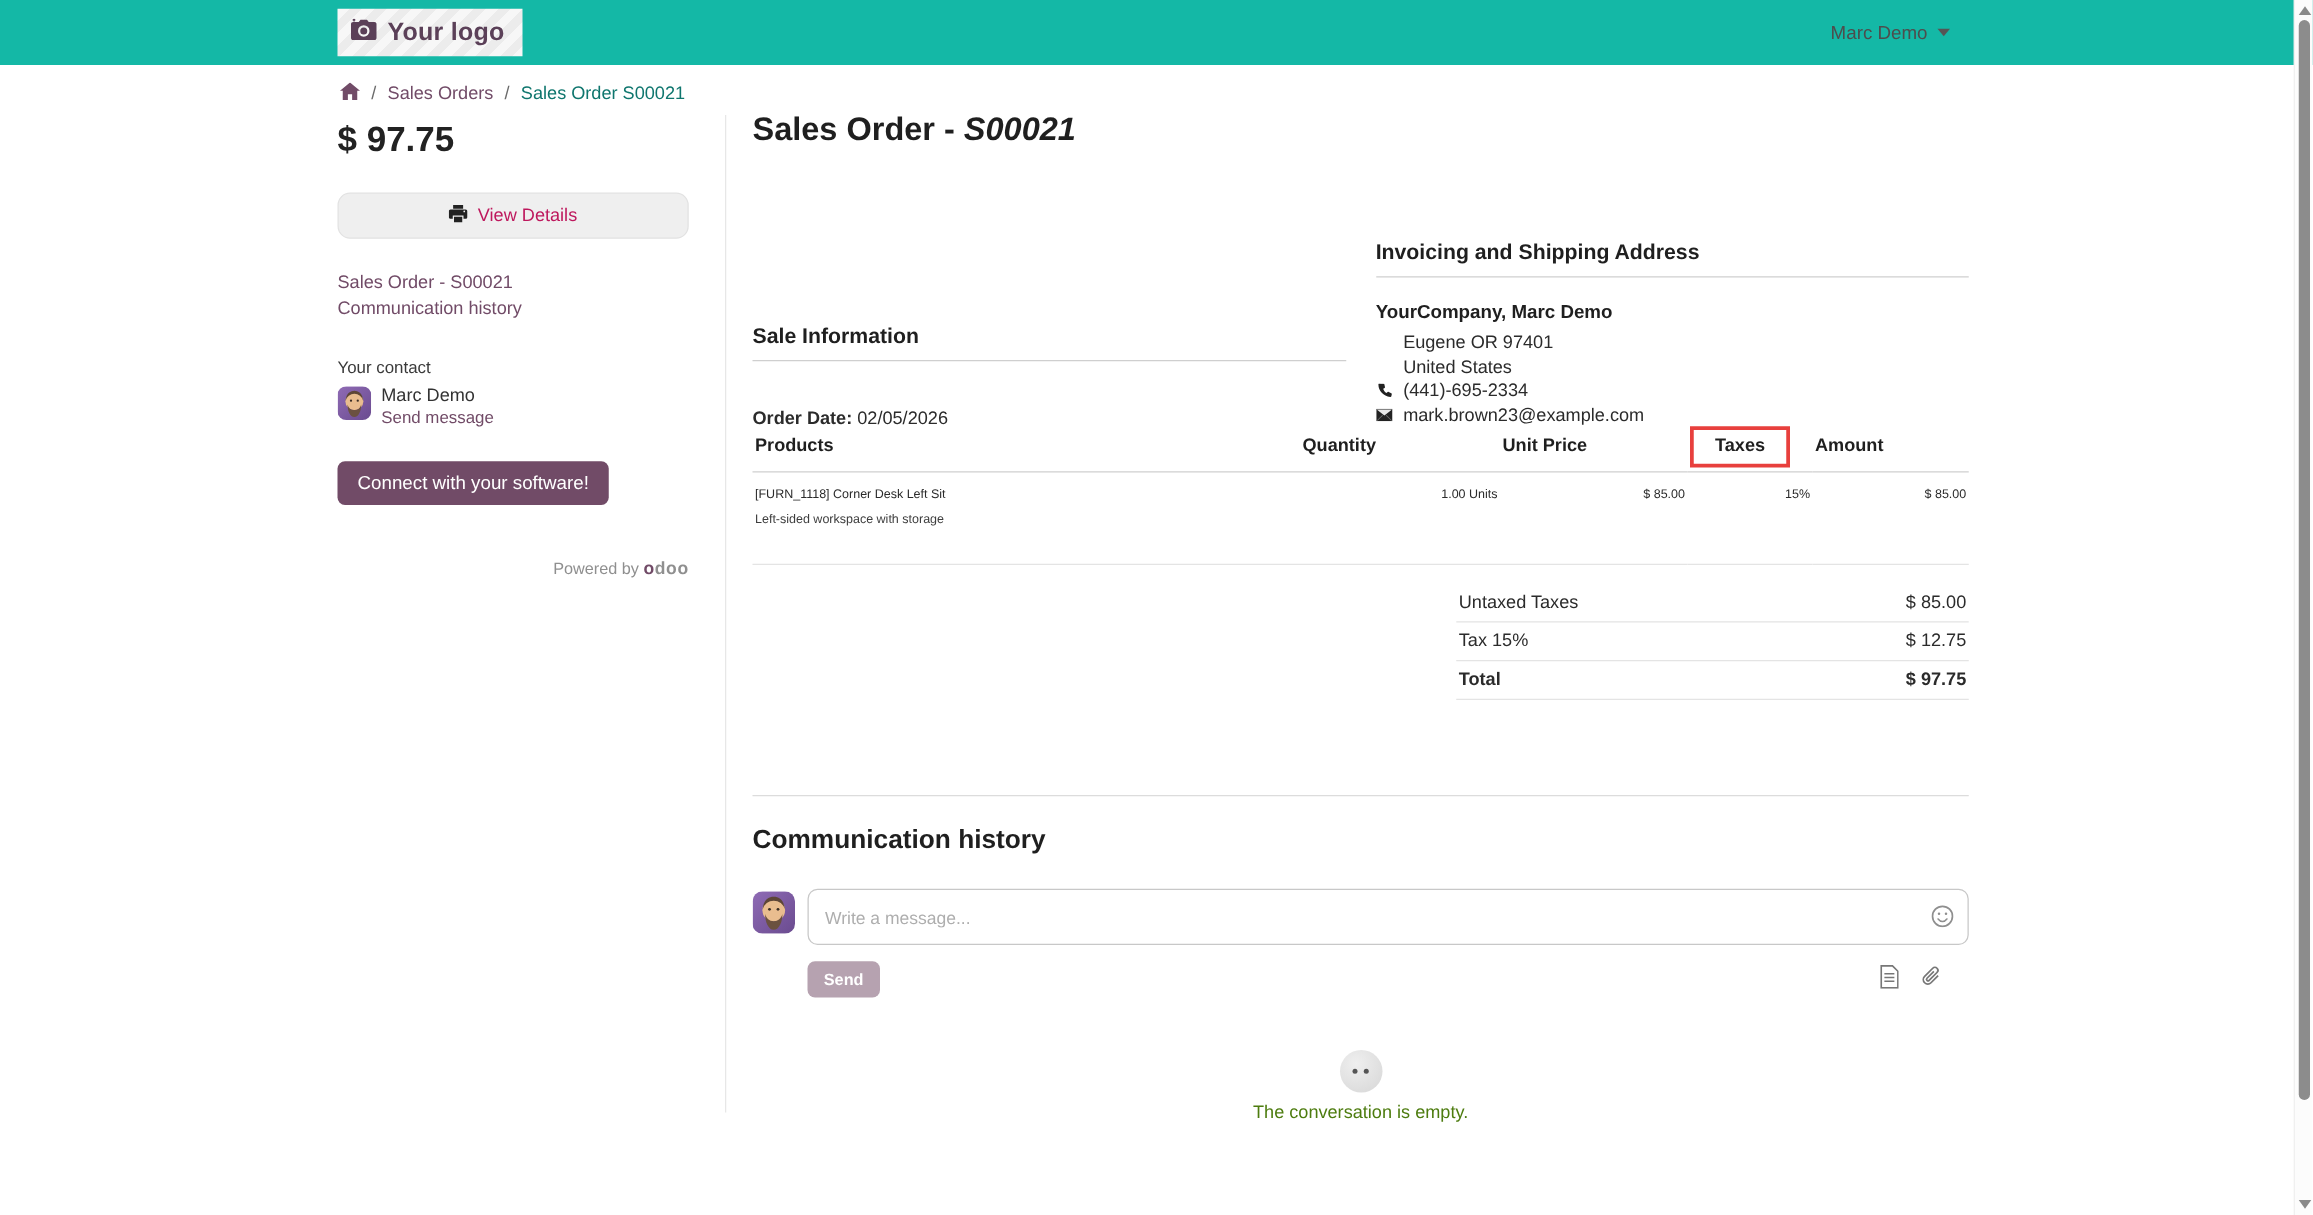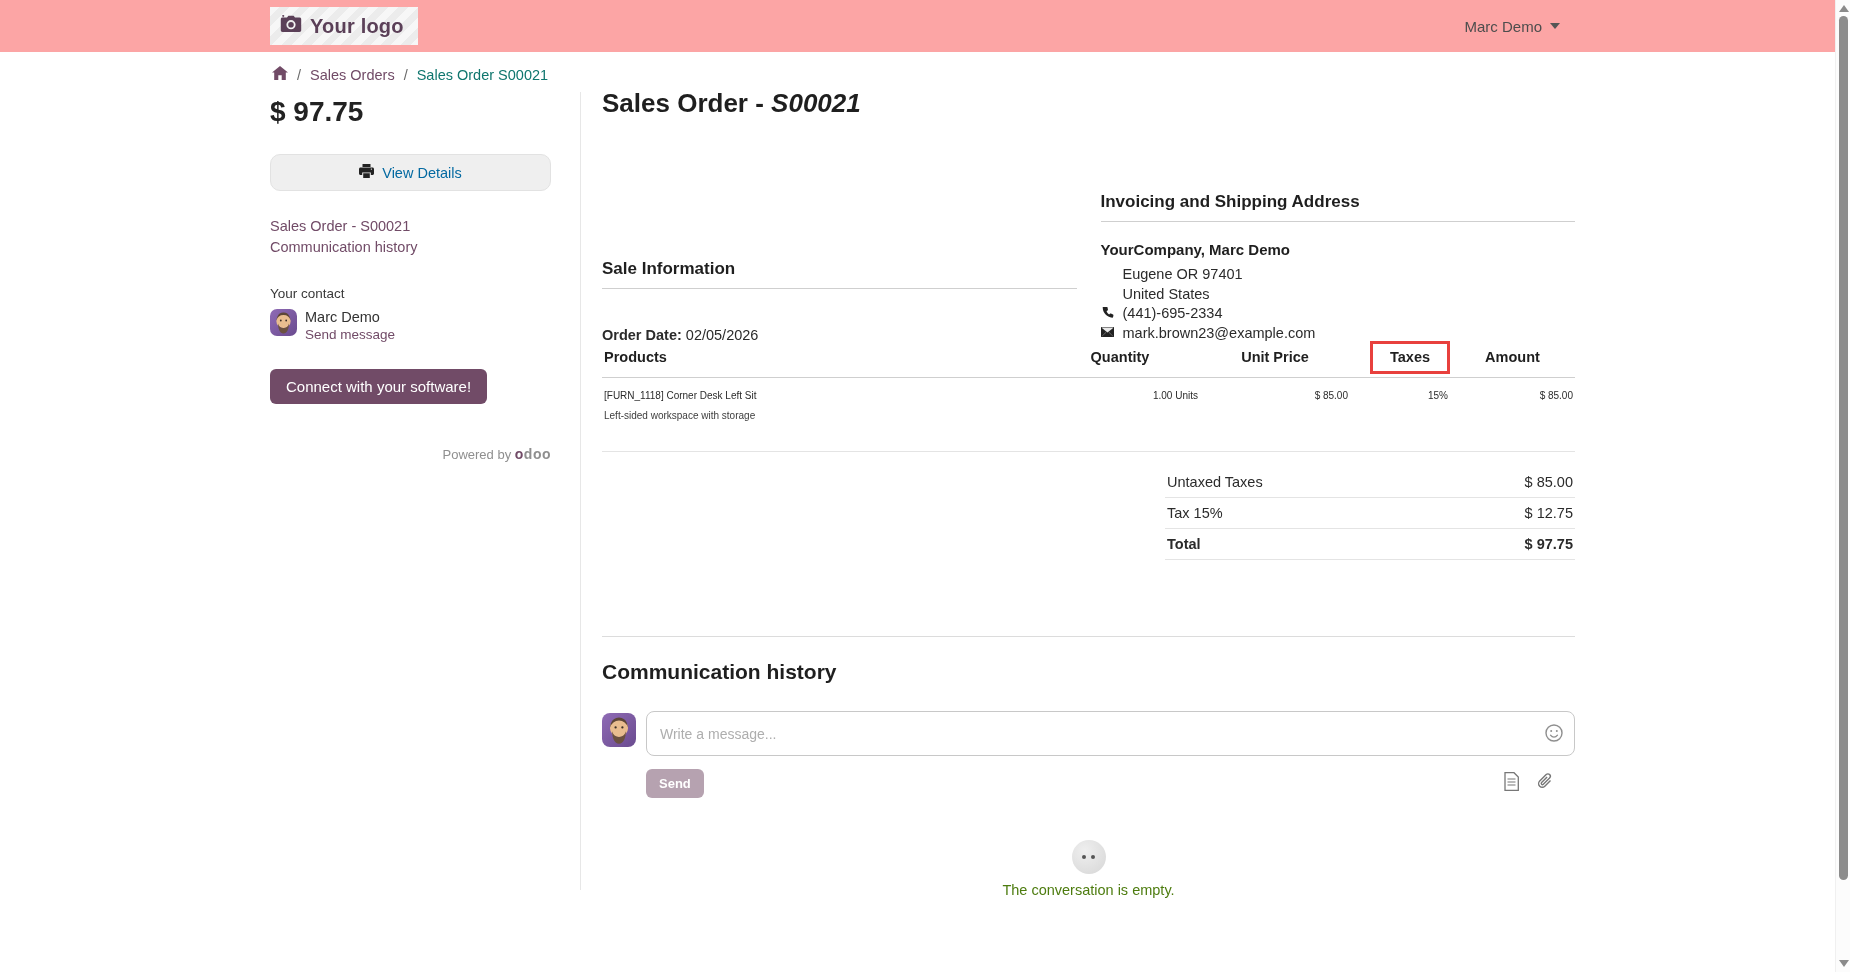--- a/index.html
+++ b/index.html
@@ -1,20 +1,20 @@
 <!DOCTYPE html>
 <html><head>
 <meta charset="utf-8">
 <style>
   * { margin:0; padding:0; box-sizing:border-box; }
   html,body { width:1850px; height:972px; background:#fff; font-family:"Liberation Sans", sans-serif; color:#2b2b2b; overflow:hidden; }
   .page { position:relative; width:1850px; height:972px; }
 
   
-  .topbar { position:absolute; left:0; top:0; width:1850px; height:52px; background:#fca5a5; }
+  .topbar { position:absolute; left:0; top:0; width:1850px; height:52px; background:#14b8a6; }
   .logo-box { position:absolute; left:270px; top:7px; height:38px; padding:0 14px 0 10px; display:flex; align-items:center; gap:8px;
     background:repeating-linear-gradient(135deg, #f7f7f7 0 7px, #ececec 7px 14px); cursor:pointer; }
   .logo-text { font-size:20px; font-weight:700; color:#5b4058; letter-spacing:.2px; }
   .user-menu { position:absolute; right:290px; top:0; height:52px; display:flex; align-items:center; gap:8px; cursor:pointer; color:#4d4d4d; font-size:15px; }
   .caret-down { width:0; height:0; border-left:5px solid transparent; border-right:5px solid transparent; border-top:6px solid #555; }
 
   
   .scrollbar { position:absolute; right:0; top:0; width:15px; height:972px; background:#fcfcfc; border-left:1px solid #f0f0f0; }
   .sb-thumb { position:absolute; left:3px; top:16px; width:9px; height:864px; background:#8c8c8c; border-radius:5px; }
   .sb-up, .sb-down { position:absolute; left:3px; width:0; height:0; border-left:5px solid transparent; border-right:5px solid transparent; }
@@ -24,21 +24,21 @@
   
   .breadcrumb { position:absolute; left:272px; top:66px; display:flex; align-items:center; gap:9px; font-size:14.5px; }
   .breadcrumb .sep { color:#6b6b6b; }
   .bc-link { color:#714B67; cursor:pointer; text-decoration:none; }
   .bc-current { color:#0f766e; }
 
   
   .sidebar { position:absolute; left:270px; top:96px; width:281px; }
   .amount-big { font-size:28px; font-weight:700; color:#222; }
   .btn-view { margin-top:26px; width:281px; height:37px; background:#efefef; border:1px solid #e2e2e2; border-radius:10px;
-    font-size:14.5px; color:#0369a1; display:flex; align-items:center; justify-content:center; gap:8px; cursor:pointer; font-family:inherit; }
+    font-size:14.5px; color:#be185d; display:flex; align-items:center; justify-content:center; gap:8px; cursor:pointer; font-family:inherit; }
   .side-links { margin-top:27px; display:flex; flex-direction:column; gap:5px; }
   .side-link { color:#714B67; font-size:14.5px; cursor:pointer; text-decoration:none; }
   .contact-label { margin-top:31px; font-size:13.5px; color:#3a3a3a; }
   .contact-row { margin-top:8px; display:flex; align-items:flex-start; gap:8px; }
   .avatar { width:27px; height:27px; border-radius:7px; overflow:hidden; flex:0 0 auto; }
   .contact-name { font-size:14.5px; color:#333; line-height:16px; }
   .send-msg { font-size:13.5px; color:#714B67; cursor:pointer; margin-top:1px; display:inline-block; }
   .btn-connect { margin-top:26px; background:#714B67; color:#fff; border:none; border-radius:6px; padding:9px 16px;
     font-size:15px; cursor:pointer; font-family:inherit; }
   .powered { margin-top:42px; text-align:right; font-size:13px; color:#8f8f8f; }
@@ -58,21 +58,21 @@
   .order-date-row { margin-top:38px; font-size:14.5px; }
   .order-date-row .lbl { font-weight:700; }
   .addr-name { margin-top:19px; font-size:15px; font-weight:700; color:#1f1f1f; }
   .addr-lines { margin-top:7px; font-size:14.5px; color:#2b2b2b; }
   .addr-line { display:flex; gap:8px; line-height:19.5px; }
   .addr-line .ic { width:14px; display:flex; justify-content:center; padding-top:3px; flex:0 0 auto; }
   .addr-indent { padding-left:22px; line-height:19.5px; }
 
   
   .ptable { width:100%; border-collapse:collapse; }
-  .ptable th { font-size:14.5px; font-weight:700; color:#1f1f1f; text-align:center; padding:6px 2px 12px 2px; border-bottom:1px solid #cfcfcf; }
+  .ptable th { font-size:14.5px; font-weight:700; color:#1f1f1f; text-align:left; padding:6px 2px 12px 2px; border-bottom:1px solid #cfcfcf; }
   .ptable th.col-products { text-align:left; }
   .ptable td { font-size:10px; color:#2b2b2b; text-align:right; padding:12px 2px 6px 2px; vertical-align:top; }
   .ptable td.col-products { text-align:left; padding-right:20px; }
   .prod-desc { margin-top:9px; color:#3d3d3d; padding-bottom:8px; }
   .ptable tr.prow td { border-bottom:1px solid #e4e4e4; padding-bottom:22px; }
   .col-qty { width:160px; } .col-price { width:150px; } .col-tax { width:100px; } .col-amt { width:125px; }
   .hl-box { display:inline-block; border:3px solid #e8403d; padding:5px 17px 6px 17px; margin:-9px -20px -10px 0; }
 
   
   .totals { width:410px; margin-left:auto; margin-top:15px; }

